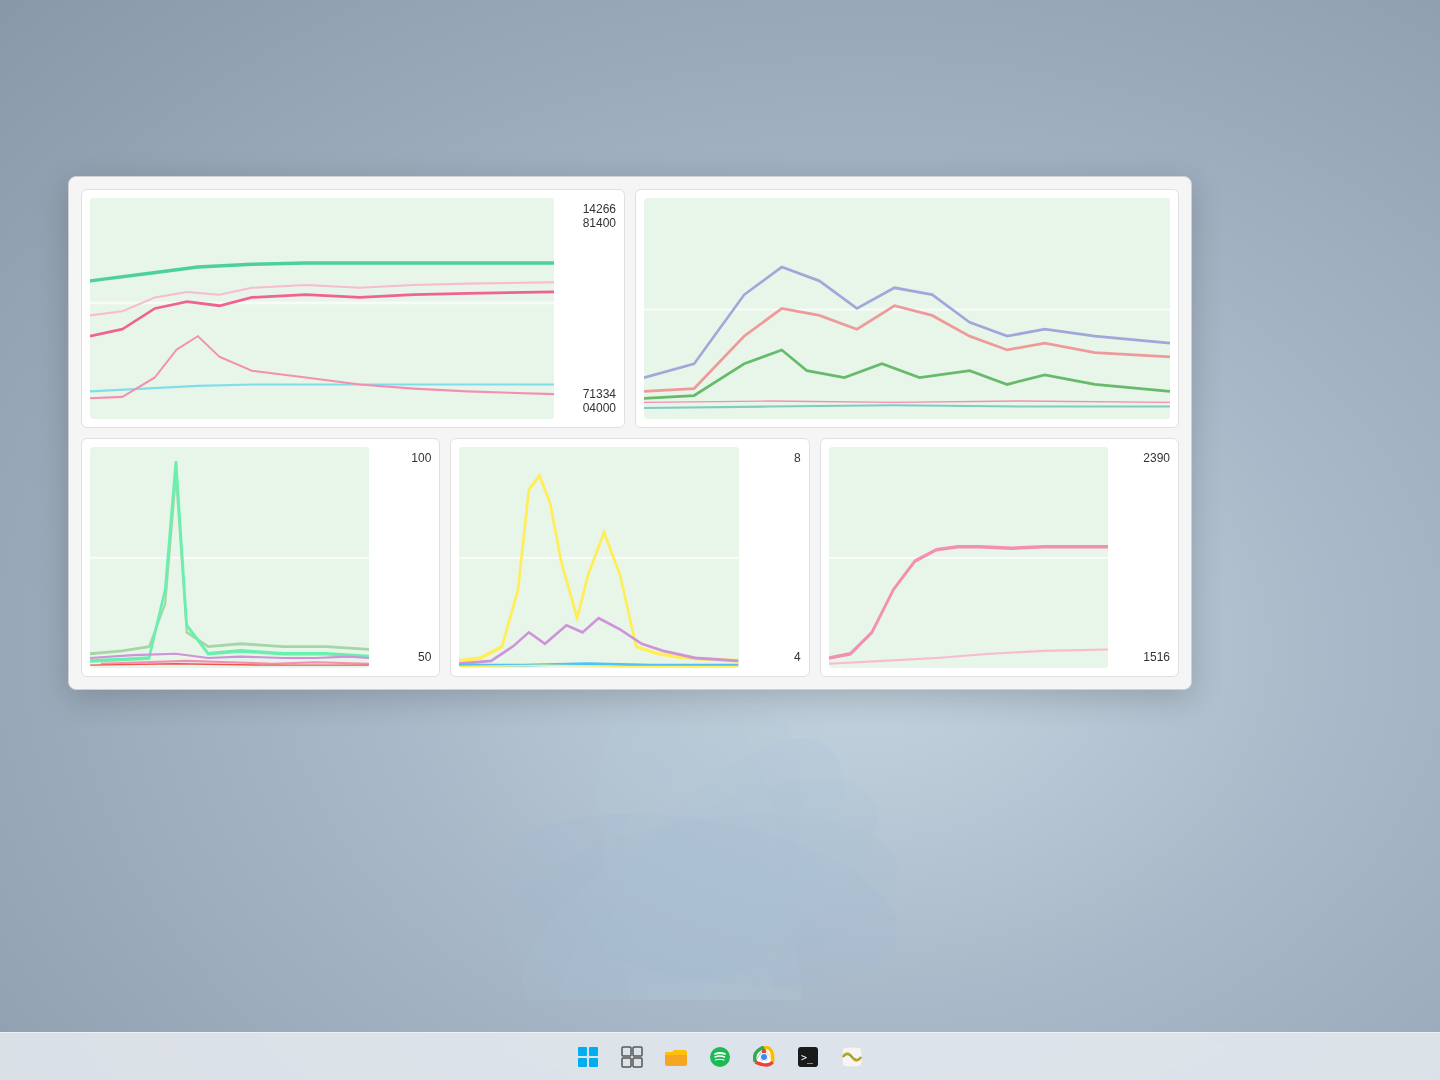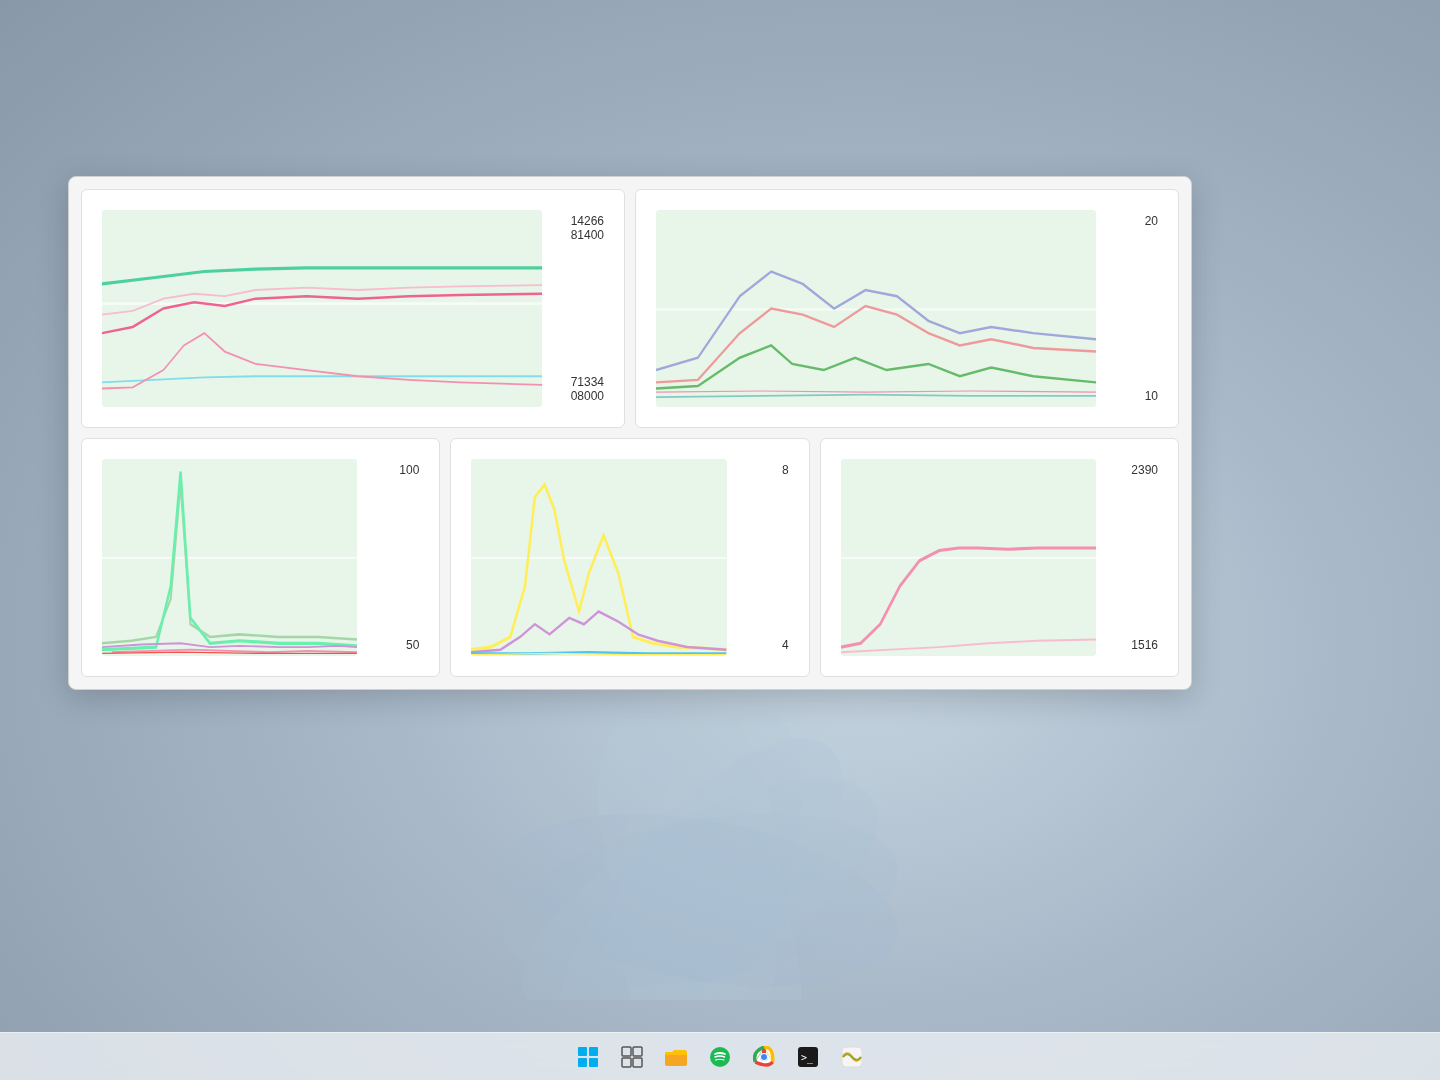--- a/index.html
+++ b/index.html
@@ -147,21 +147,21 @@
       display: flex;
       gap: 10px;
       flex: 1;
     }
 
     .chart-panel {
       background: white;
       border: 1px solid #e0e0e0;
       border-radius: 6px;
       display: flex;
-      padding: 20px;
+      padding: 8px;
       gap: 2px;
     }
 
     .chart-panel.wide {
       flex: 1;
     }
 
     .chart-panel.medium {
       flex: 1;
     }
@@ -243,21 +243,21 @@
               <polyline points="0,145 30,144 60,130 80,110 100,100 120,115 150,125 200,130 250,135 300,138 350,140 430,142" stroke="#f48fb1" stroke-width="1.5" fill="none"></polyline>
             </svg>
           </div>
           <div class="chart-labels">
             <div style="text-align:right;">
               <div class="chart-label">14266</div>
               <div class="chart-label">81400</div>
             </div>
             <div style="text-align:right;">
               <div class="chart-label">71334</div>
-              <div class="chart-label">08000</div>
+              <div class="chart-label">04000</div>
             </div>
           </div>
         </div>
 
         <div class="chart-panel medium">
           <div class="chart-canvas">
             <svg viewBox="0 0 420 160" preserveAspectRatio="none" xmlns="http://www.w3.org/2000/svg">
               <rect width="420" height="160" fill="#e8f5e9"></rect>
               <rect y="80" width="420" height="1.5" fill="rgba(255,255,255,0.7)"></rect>
 
@@ -265,24 +265,20 @@
 
               <polyline points="0,140 40,138 80,100 110,80 140,85 170,95 200,78 230,85 260,100 290,110 320,105 360,112 420,115" stroke="#ef9a9a" stroke-width="2" fill="none"></polyline>
 
               <polyline points="0,145 40,143 80,120 110,110 130,125 160,130 190,120 220,130 260,125 290,135 320,128 360,135 420,140" stroke="#66bb6a" stroke-width="2" fill="none"></polyline>
 
               <polyline points="0,152 100,151 200,150 300,151 420,151" stroke="#80cbc4" stroke-width="1.5" fill="none"></polyline>
 
               <polyline points="0,148 100,147 200,148 300,147 420,148" stroke="#f48fb1" stroke-width="1" fill="none"></polyline>
             </svg>
           </div>
-          <div class="chart-labels">
-            <div class="chart-label">20</div>
-            <div class="chart-label">10</div>
-          </div>
         </div>
 
       </div>
 
       <div class="charts-row bottom">
 
         <div class="chart-panel">
           <div class="chart-canvas">
             <svg viewBox="0 0 260 155" preserveAspectRatio="none" xmlns="http://www.w3.org/2000/svg">
               <rect width="260" height="155" fill="#e8f5e9"></rect>

